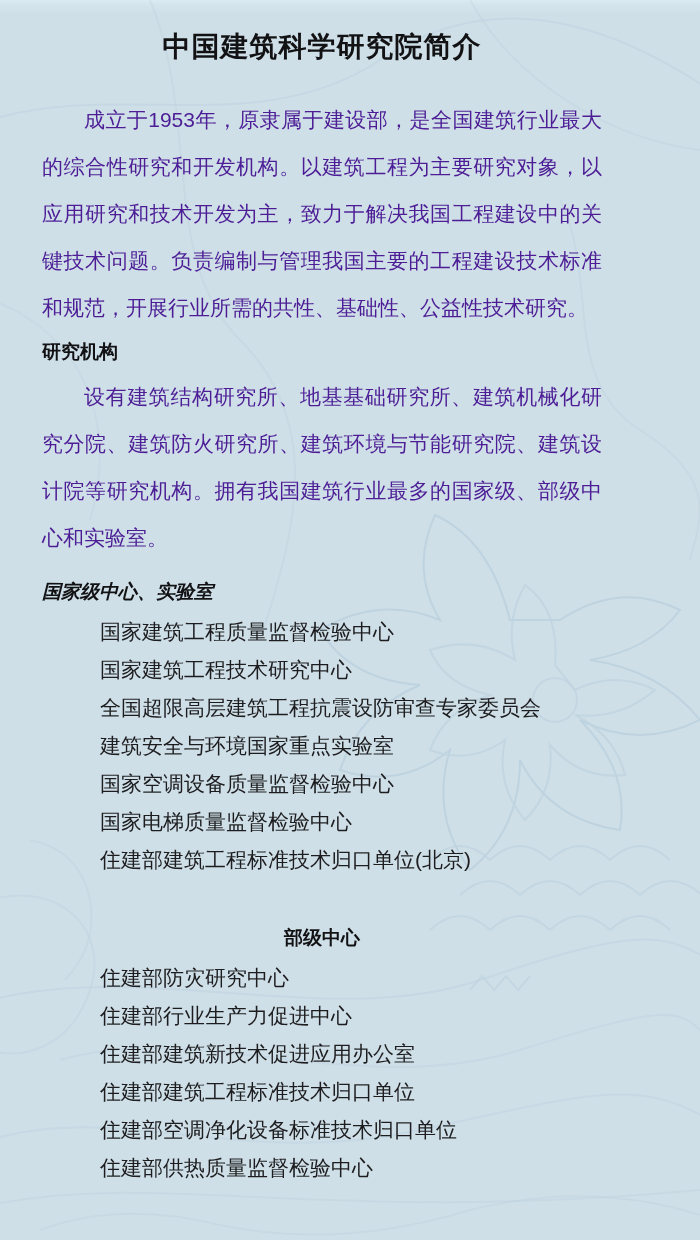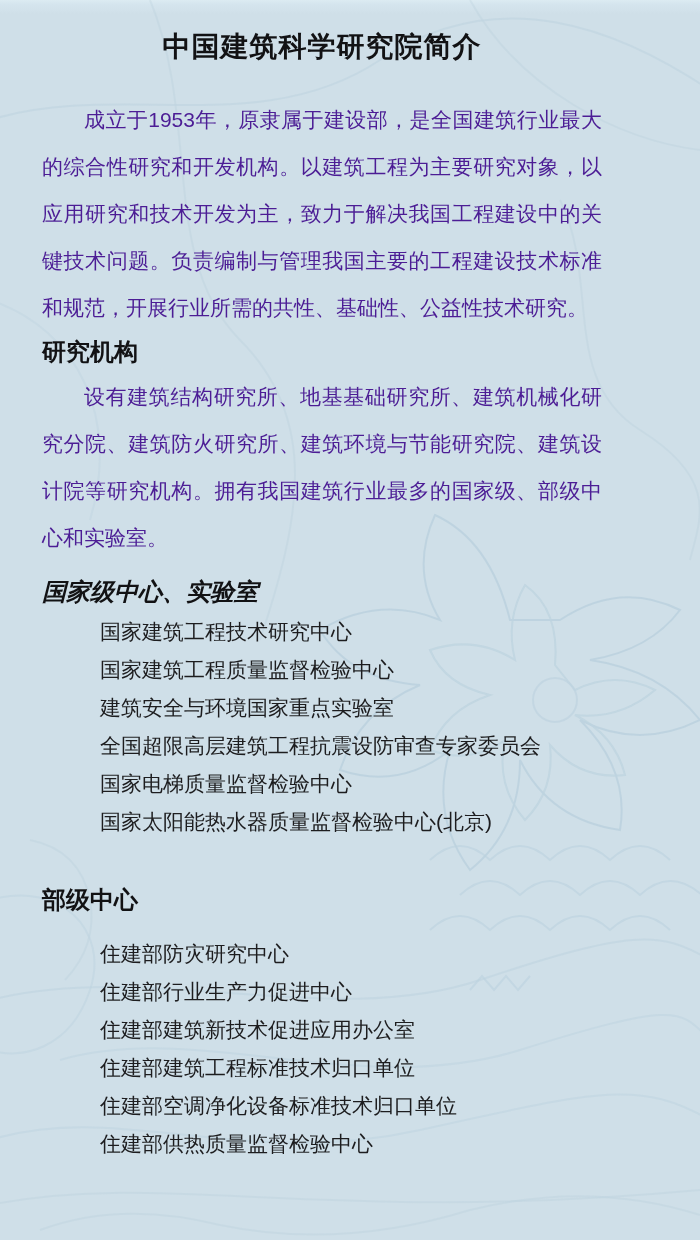--- a/index.html
+++ b/index.html
@@ -51,42 +51,42 @@
     line-height: 47px;
     text-align: justify;
     text-indent: 2em;
     margin: 0;
     color: #4c1d95;
   }
   .intro {
     margin-top: 33px;
   }
   .section-heading {
-    font-size: 24px;
+    font-size: 19px;
     font-weight: 700;
     color: #121214;
     margin: 0;
     line-height: 26px;
   }
   .heading-research { margin-top: 8px; }
   .research-para   { margin-top: 8px; }
   .heading-national { margin-top: 18px; font-style: italic; }
   .center-list {
     list-style: none;
     margin: 8px 0 0 0;
     padding: 0 0 0 58px;
   }
   .center-list li {
     font-size: 21px;
     line-height: 38px;
     color: #1d1d1f;
     white-space: nowrap;
   }
-  .heading-ministry { margin-top: 46px; }
-  .ministry-list { margin-top: 22px; }
+  .heading-ministry { margin-top: 46px; text-align: center; }
+  .ministry-list { margin-top: 8px; }
 </style>
 </head>
 <body>
 
 <div class="top-streaks"></div>
 
 <svg class="watermark" viewBox="0 0 700 1240" xmlns="http://www.w3.org/2000/svg" aria-hidden="true">
   <g fill="none" stroke="#a9c5d5" stroke-width="2" opacity="0.5">
 
     <path d="M-10 120 C 120 80, 260 140, 380 60 S 620 30, 710 90" opacity="0.5"></path>
@@ -126,26 +126,27 @@
 
   <p class="body-text intro">成立于1953年，原隶属于建设部，是全国建筑行业最大的综合性研究和开发机构。以建筑工程为主要研究对象，以应用研究和技术开发为主，致力于解决我国工程建设中的关键技术问题。负责编制与管理我国主要的工程建设技术标准和规范，开展行业所需的共性、基础性、公益性技术研究。</p>
 
   <h2 class="section-heading heading-research">研究机构</h2>
 
   <p class="body-text research-para">设有建筑结构研究所、地基基础研究所、建筑机械化研究分院、建筑防火研究所、建筑环境与节能研究院、建筑设计院等研究机构。拥有我国建筑行业最多的国家级、部级中心和实验室。</p>
 
   <h2 class="section-heading heading-national">国家级中心、实验室</h2>
 
   <ul class="center-list">
+      <li>国家建筑工程质量监督检验中心</li>
       <li>国家建筑工程技术研究中心</li>
-      <li>国家建筑工程质量监督检验中心</li>
+      <li>全国超限高层建筑工程抗震设防审查专家委员会</li>
       <li>建筑安全与环境国家重点实验室</li>
-      <li>全国超限高层建筑工程抗震设防审查专家委员会</li>
+      <li>国家空调设备质量监督检验中心</li>
       <li>国家电梯质量监督检验中心</li>
-      <li>国家太阳能热水器质量监督检验中心(北京)</li>
+      <li>住建部建筑工程标准技术归口单位(北京)</li>
     </ul>
 
   <h2 class="section-heading heading-ministry">部级中心</h2>
 
   <ul class="center-list ministry-list">
       <li>住建部防灾研究中心</li>
       <li>住建部行业生产力促进中心</li>
       <li>住建部建筑新技术促进应用办公室</li>
       <li>住建部建筑工程标准技术归口单位</li>
       <li>住建部空调净化设备标准技术归口单位</li>

